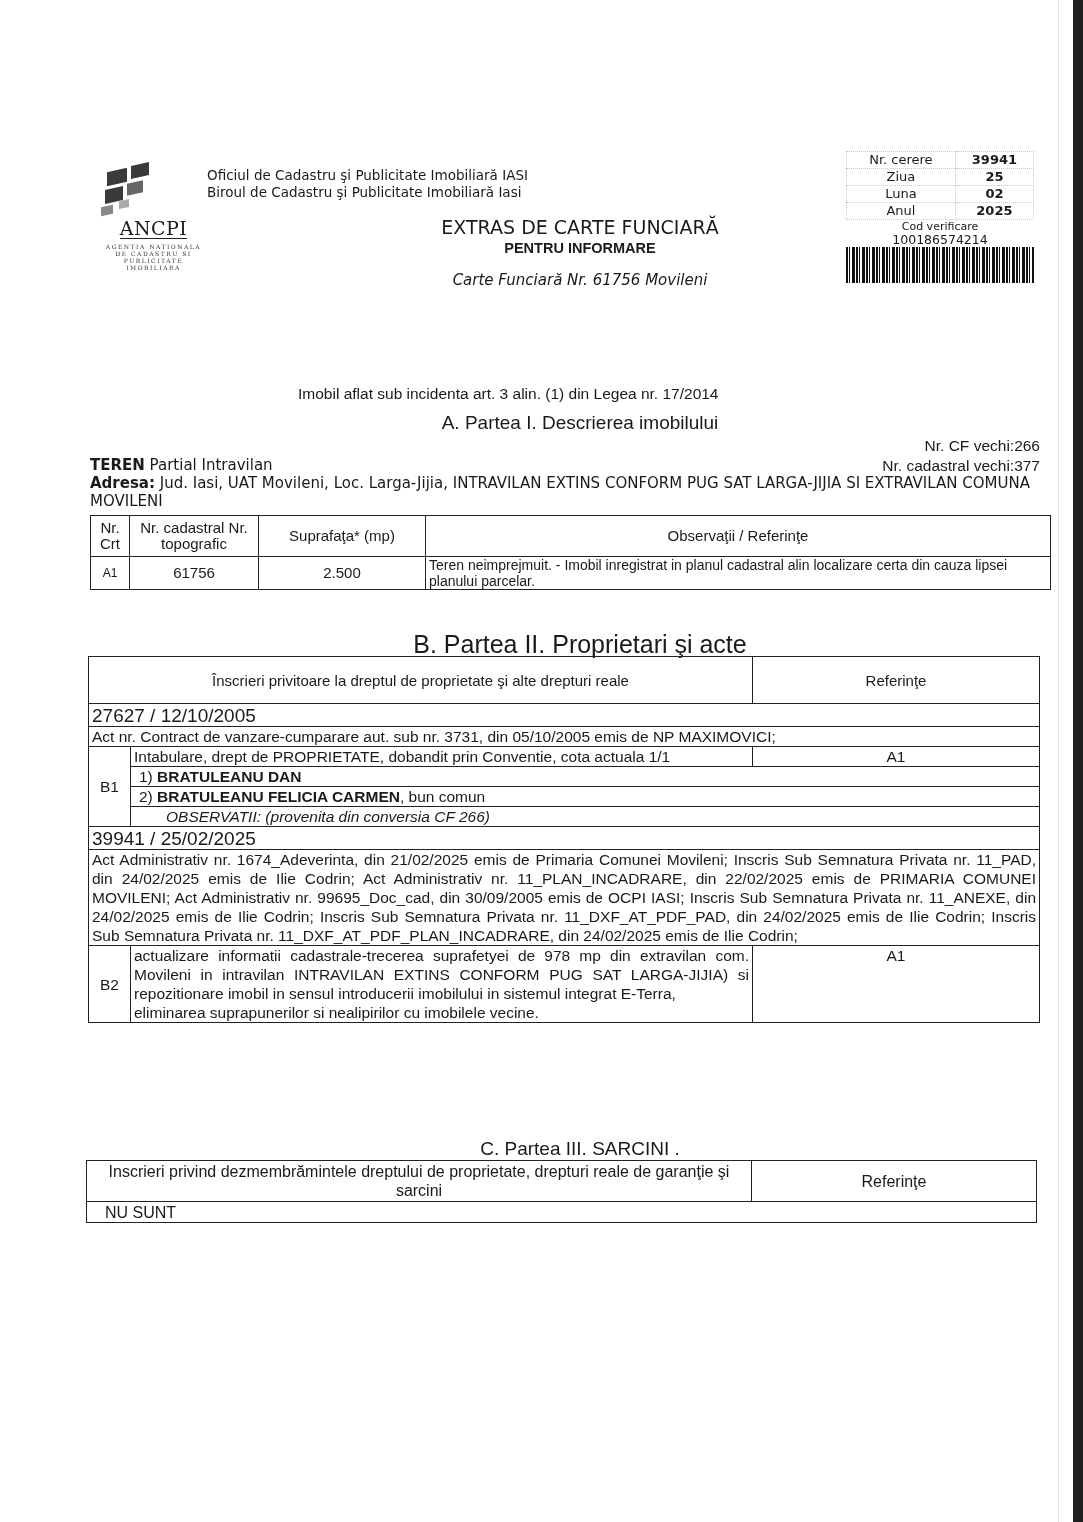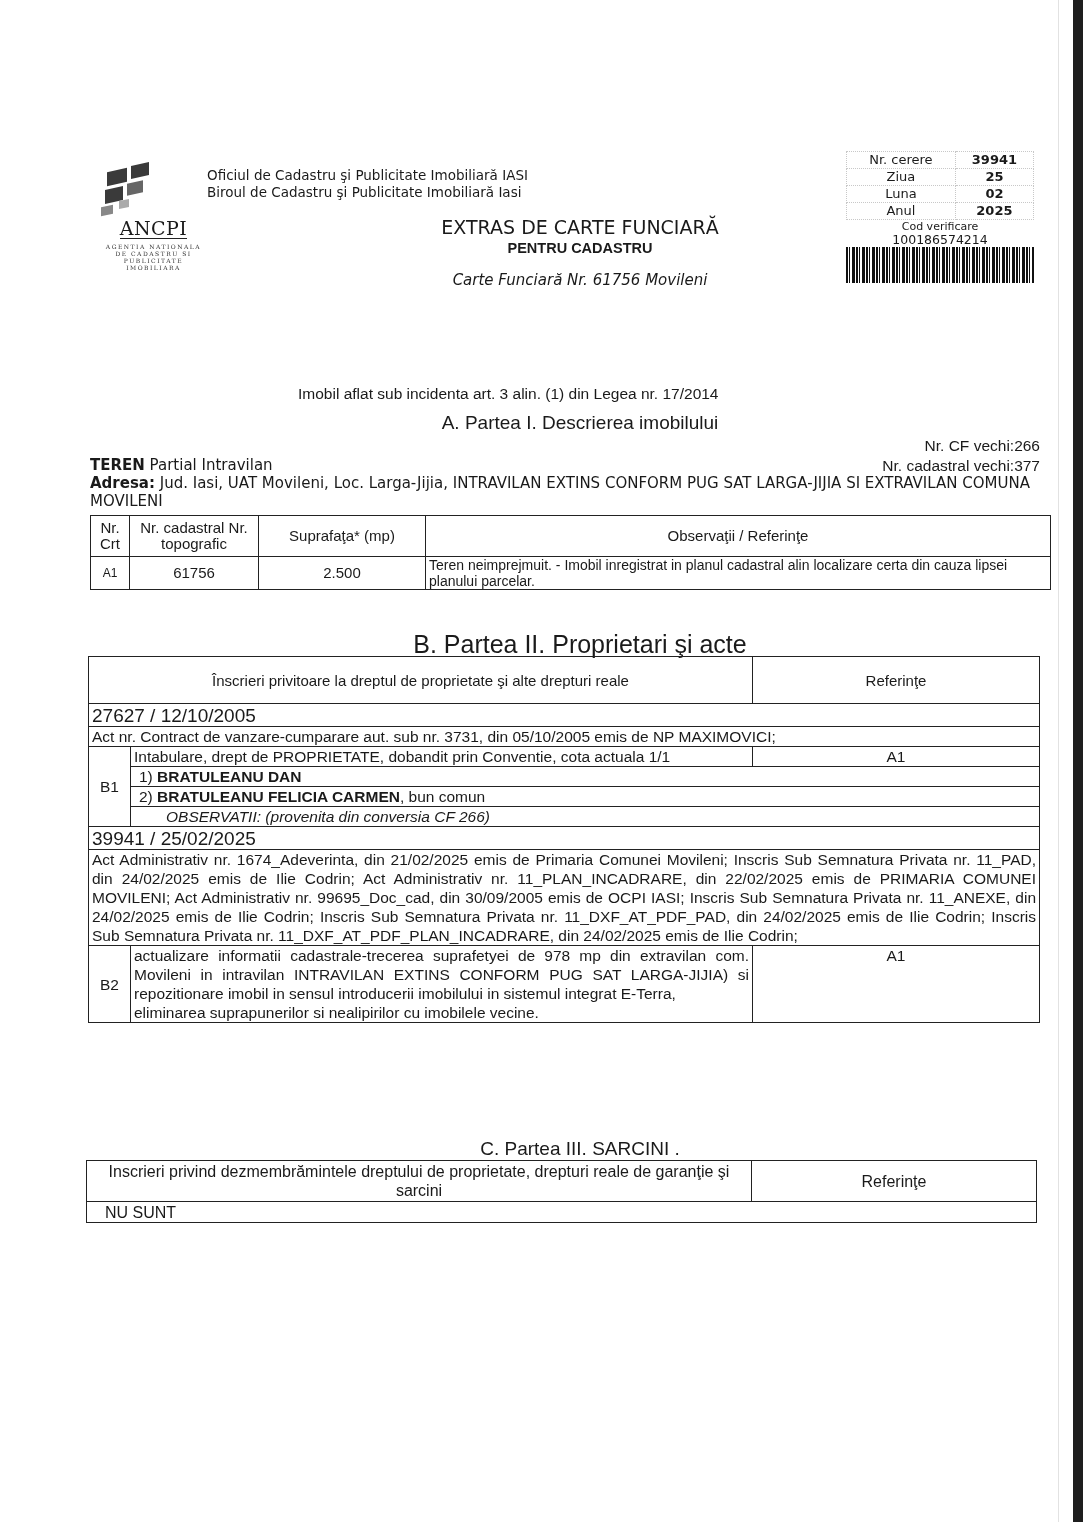--- a/index.html
+++ b/index.html
@@ -76,21 +76,21 @@
     <div>PUBLICITATE IMOBILIARA</div>
   </div>
 </div>
 
 <div class="office">
   <div>Oficiul de Cadastru şi Publicitate Imobiliară IASI</div>
   <div>Biroul de Cadastru şi Publicitate Imobiliară Iasi</div>
 </div>
 
 <div class="title">EXTRAS DE CARTE FUNCIARĂ</div>
-<div class="subtitle">PENTRU CADASTRU</div>
+<div class="subtitle">PENTRU INFORMARE</div>
 <div class="cf-line">Carte Funciară Nr. 61756 Movileni</div>
 
 <div class="reqbox">
   <table>
     <tbody>
         <tr>
           <td>Nr. cerere</td>
           <td class="v">39941</td>
         </tr>
     <tr>

